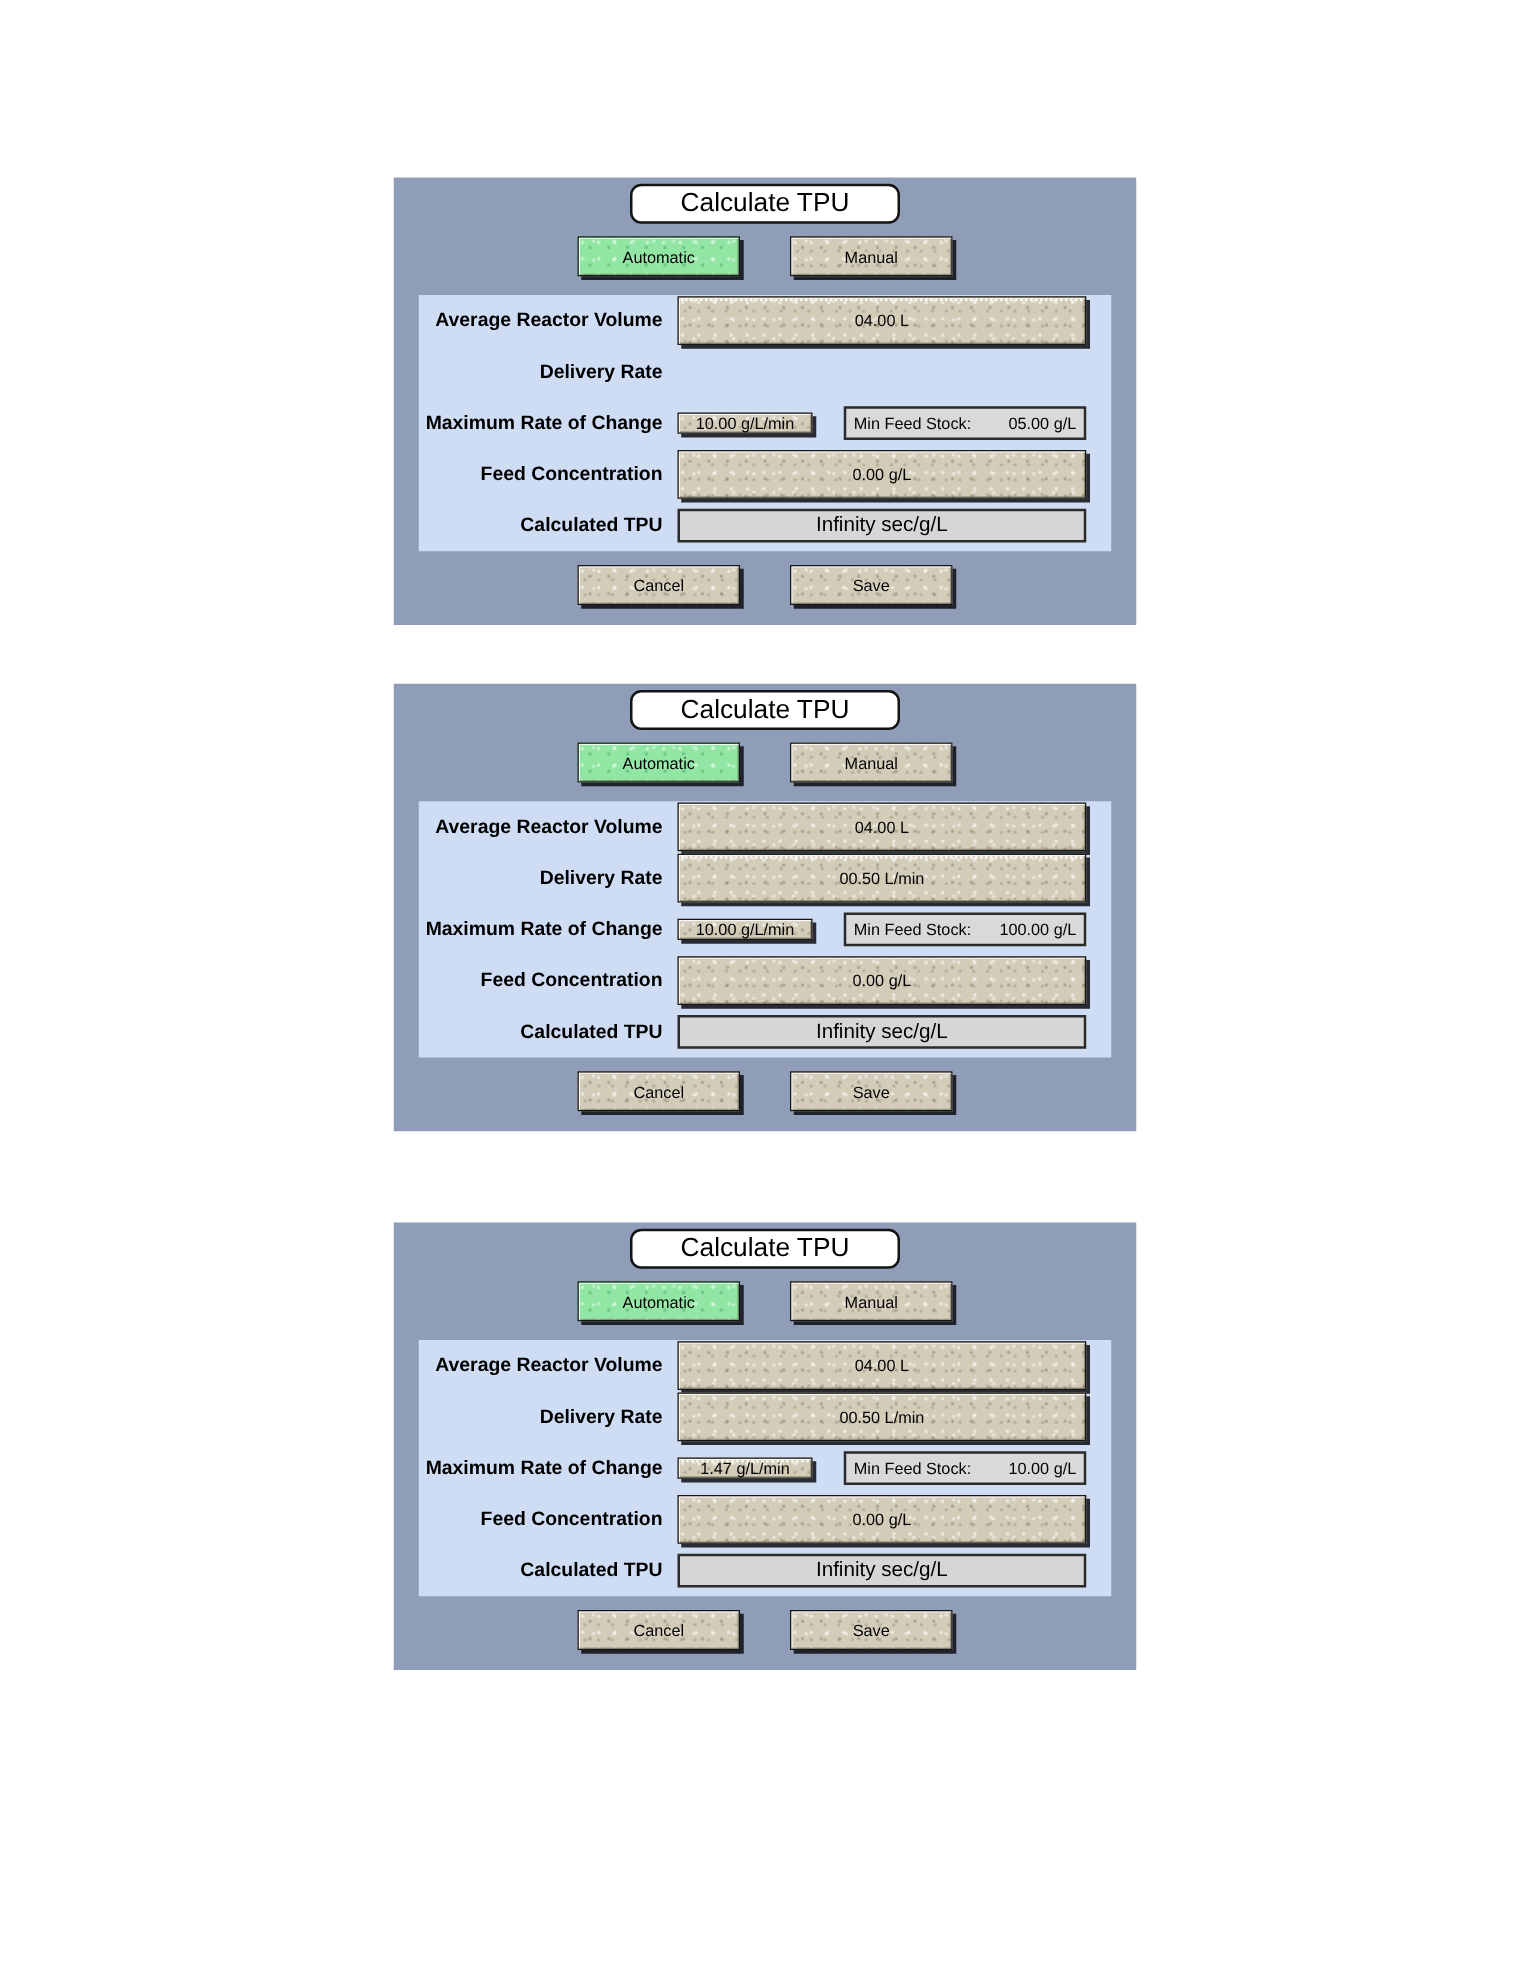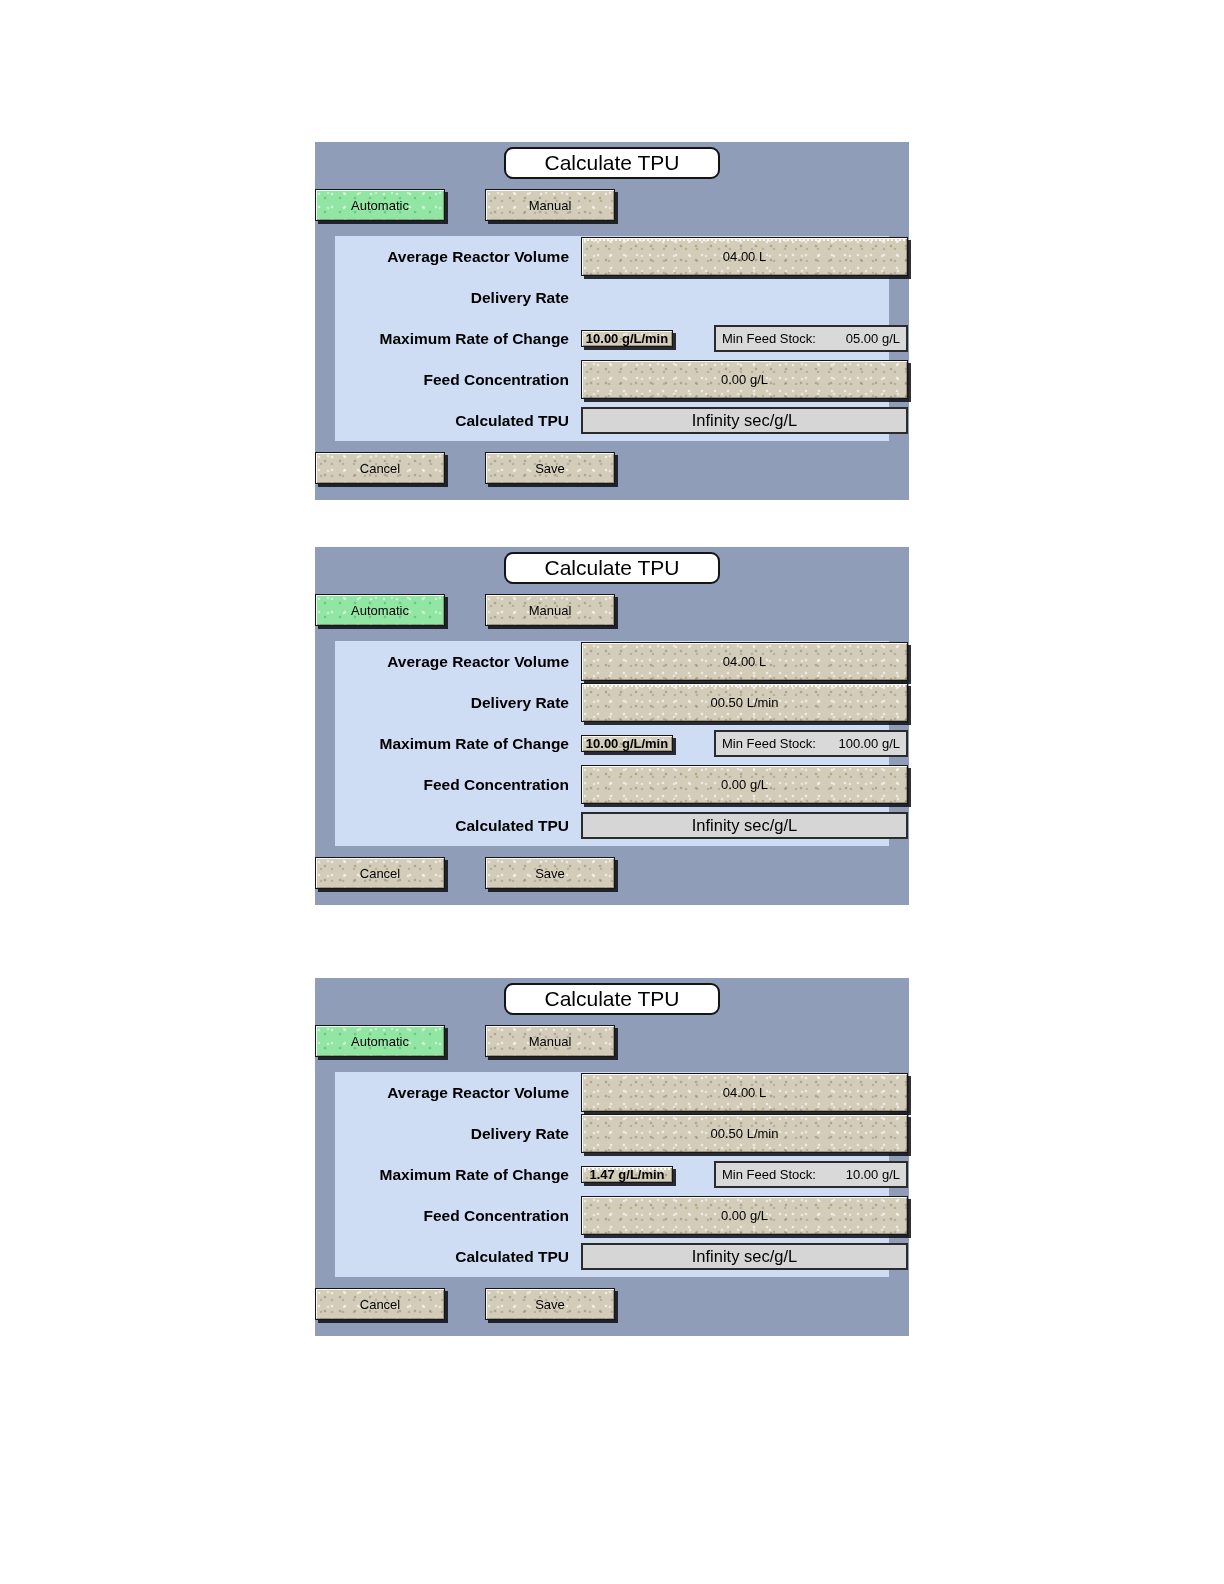--- a/index.html
+++ b/index.html
@@ -31,21 +31,21 @@
   .title-box{
     width:216px;height:32px;
     margin:5px auto 0;
     background:var(--title-bg);
     border:2px solid #141414;
     border-radius:9px;
     display:flex;align-items:center;justify-content:center;
     font-size:21px;
   }
 
-  .btn-row{display:flex;justify-content:flex-start;gap:40px;margin-top:10px;}
+  .btn-row{display:flex;justify-content:center;gap:40px;margin-top:10px;}
   .btn-row.actions{margin-top:auto;margin-bottom:16px;}
 
   button.btn{
     font-family:inherit;font-size:13px;color:#000;
     cursor:pointer;padding:0;
     background-color:var(--tan-button);
     background-image:
       radial-gradient(circle at 3px 4px, rgba(255,255,255,.60) 1px, transparent 1.7px),
       radial-gradient(circle at 9px 8px, rgba(118,108,86,.40) 1px, transparent 1.7px),
       radial-gradient(circle at 5px 11px, rgba(118,108,86,.30) 1px, transparent 1.7px),
@@ -66,30 +66,30 @@
       radial-gradient(circle at 12px 3px, rgba(255,255,255,.45) 1px, transparent 1.7px);
     background-size:13px 13px,15px 14px,16px 15px;
   }
 
   .fields{
     background:var(--fields-bg);
     margin:15px 20px 0;
     padding:7px 10px 7px 0;
     display:flex;flex-direction:column;gap:14px;
   }
-  .row{display:flex;align-items:center;height:27px;padding-left:39px;}
+  .row{display:flex;align-items:center;height:27px;}
   .flabel{
     width:207px;flex:none;
     text-align:right;padding-right:12px;
     font-weight:bold;font-size:15.5px;
     white-space:nowrap;
   }
   .value-area{width:327px;flex:none;display:flex;align-items:center;}
   button.btn.value{width:100%;height:39px;}
-  button.btn.small{width:92px;flex:none;font-weight:bold;}
+  button.btn.small{width:108px;flex:none;}
 
   .focused{position:relative;}
   .focused::after{
     content:"";position:absolute;left:2px;right:2px;top:1px;
     border-top:2px dotted #fafaf2;
   }
 
   .display{
     height:27px;background:var(--display-bg);
     border:2px solid #2b2b2b;

